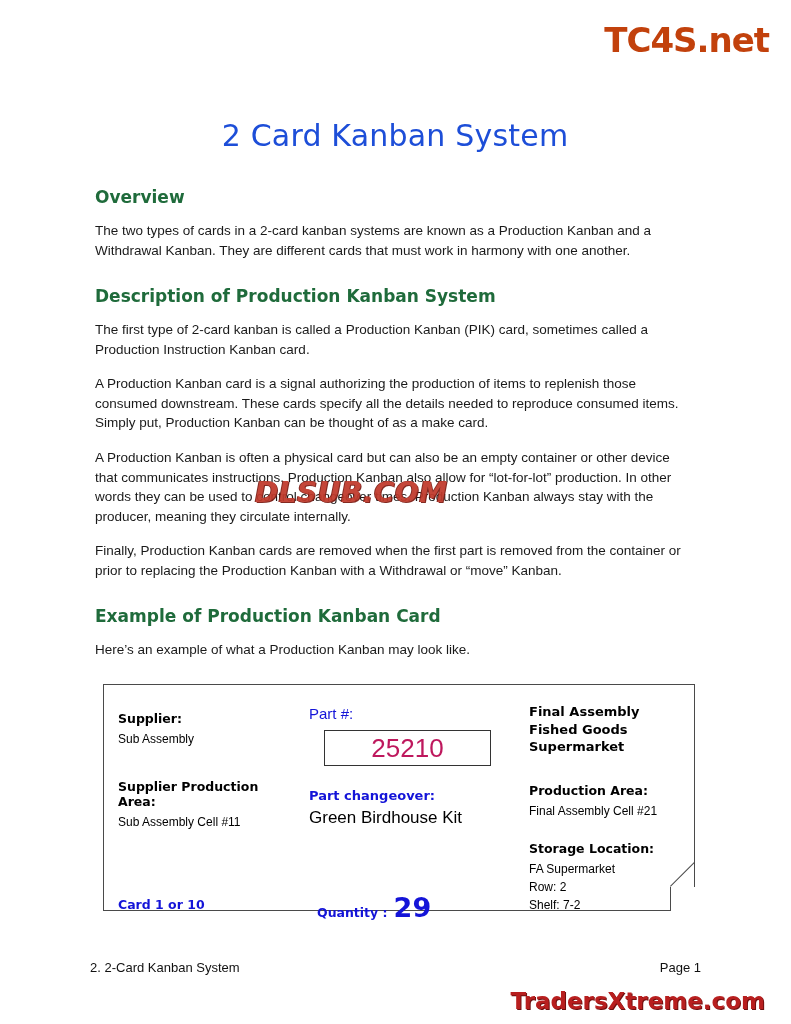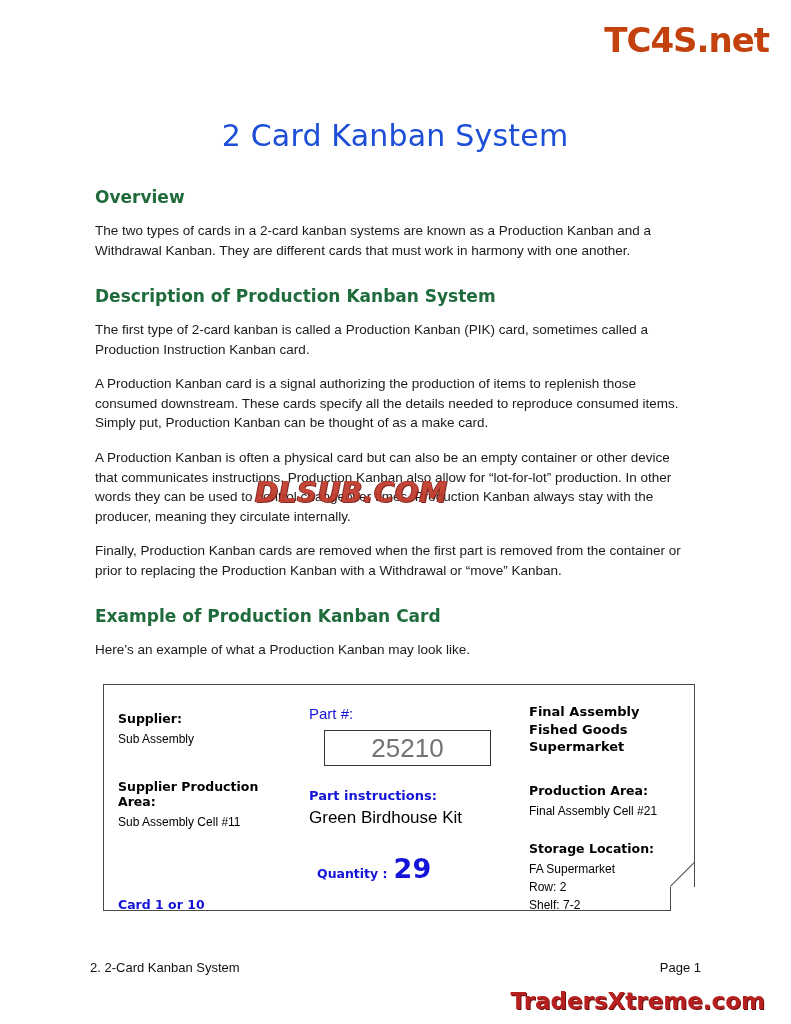--- a/index.html
+++ b/index.html
@@ -198,21 +198,21 @@
     border: 1px solid #333;
     width: 165px;
     height: 34px;
     display: flex;
     align-items: center;
     justify-content: center;
   }
   .part-num {
     font-family: "Liberation Sans", sans-serif;
     font-size: 26px;
-    color: #737373;
+    color: #be185d;
   }
   .desc-lbl {
     font-family: "DejaVu Sans", sans-serif;
     font-weight: bold;
     font-size: 13px;
     color: #1414d8;
   }
   .desc-val {
     font-family: "Liberation Sans", sans-serif;
     font-size: 17px;
@@ -321,24 +321,24 @@
       <div class="val" style="margin-top:6px;">Sub Assembly Cell #11</div>
 
       <div class="blue-lbl" style="margin-top:68px;">Card 1 or 10</div>
     </div>
 
     <div class="col col-mid" style="top:20px;">
       <div class="part-hash">Part #:</div>
       <div class="part-box" style="margin-left:15px;">
         <span class="part-num">25210</span>
       </div>
-      <div class="desc-lbl" style="margin-top:22px;">Part instructions:</div>
+      <div class="desc-lbl" style="margin-top:22px;">Part changeover:</div>
       <div class="desc-val">Green Birdhouse Kit</div>
 
-      <div class="qty-row" style="margin-top:25px; margin-left:8px;">
+      <div class="qty-row" style="margin-top:64px; margin-left:8px;">
         <span class="qty-lbl">Quantity :</span>
         <span class="qty-val">29</span>
       </div>
     </div>
 
     <div class="col col-right" style="top:18px;">
       <div class="rt-title">Final Assembly</div>
       <div class="rt-title">Fished Goods</div>
       <div class="rt-title">Supermarket</div>
 

